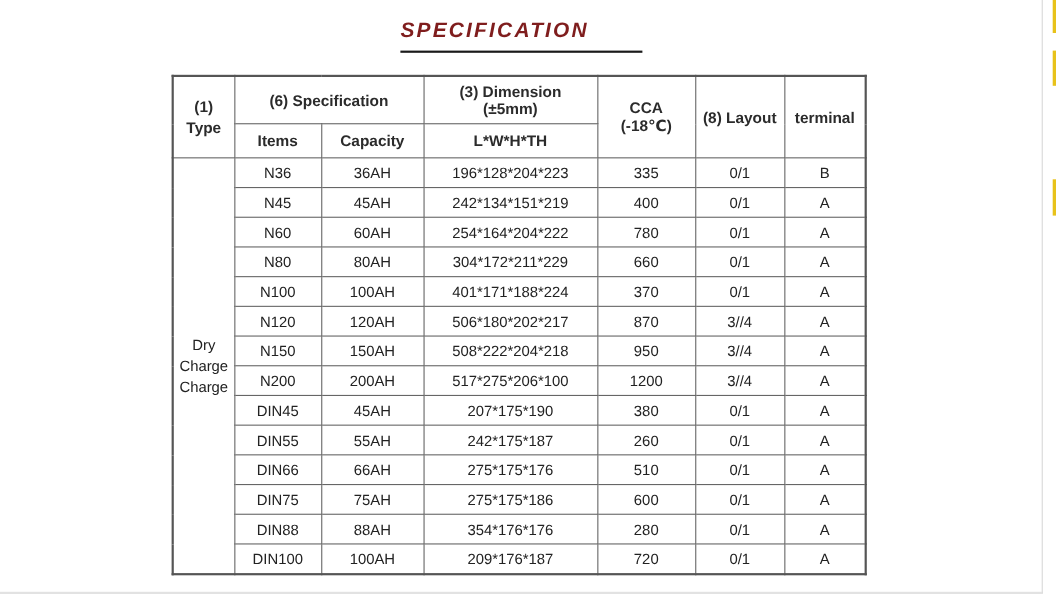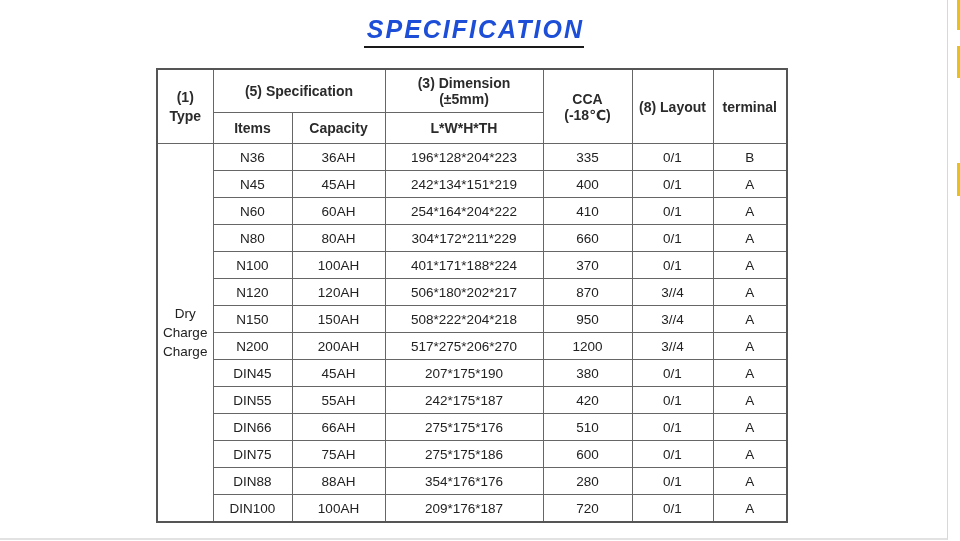--- a/index.html
+++ b/index.html
@@ -11,22 +11,22 @@
   }
   .page {
     position: absolute; left: 0; top: 0; width: 947px; height: 538px;
     background: #fff; border-right: 1px solid #d8d8d8; border-bottom: 2px solid #e2e2e2;
   }
   .edge-mark {
     position: absolute; left: 957px; width: 3px; background: #e8c21a;
   }
   .title {
     position: absolute; left: 364px; top: 12px; width: 220px; height: 34px;
-    text-align: right; font-weight: bold; font-style: italic;
-    font-size: 25px; letter-spacing: 2px; color: #1d4ed8;
+    text-align: left; font-weight: bold; font-style: italic;
+    font-size: 19px; letter-spacing: 2px; color: #7f1d1d;
     border-bottom: 2px solid #1a1a1a; line-height: 34px;
   }
   table.spec {
     position: absolute; left: 156px; top: 68px;
     border-collapse: collapse; table-layout: fixed;
     border: 2px solid #555;
     font-size: 13.5px;
   }
   table.spec th, table.spec td {
     border: 1px solid #666; text-align: center; padding: 0;
@@ -53,21 +53,21 @@
         <col style="width:89px">
         <col style="width:81px">
         <col style="width:74px">
     </colgroup>
     <thead>
       <tr class="h1">
         <th rowspan="2" class="type-cell">
           <div>(1)</div>
           <div>Type</div>
         </th>
-        <th colspan="2">(5) Specification</th>
+        <th colspan="2">(6) Specification</th>
         <th>
           <div>(3) Dimension</div>
           <div>(±5mm)</div>
         </th>
         <th rowspan="2">
           <div>CCA</div>
           <div>(-18℃)</div>
         </th>
         <th rowspan="2">(8) Layout</th>
         <th rowspan="2">terminal</th>
@@ -97,21 +97,21 @@
         <td>45AH</td>
         <td>242*134*151*219</td>
         <td>400</td>
         <td>0/1</td>
         <td>A</td>
       </tr>
       <tr>
         <td>N60</td>
         <td>60AH</td>
         <td>254*164*204*222</td>
-        <td>410</td>
+        <td>780</td>
         <td>0/1</td>
         <td>A</td>
       </tr>
       <tr>
         <td>N80</td>
         <td>80AH</td>
         <td>304*172*211*229</td>
         <td>660</td>
         <td>0/1</td>
         <td>A</td>
@@ -136,38 +136,38 @@
         <td>N150</td>
         <td>150AH</td>
         <td>508*222*204*218</td>
         <td>950</td>
         <td>3//4</td>
         <td>A</td>
       </tr>
       <tr>
         <td>N200</td>
         <td>200AH</td>
-        <td>517*275*206*270</td>
+        <td>517*275*206*100</td>
         <td>1200</td>
         <td>3//4</td>
         <td>A</td>
       </tr>
       <tr>
         <td>DIN45</td>
         <td>45AH</td>
         <td>207*175*190</td>
         <td>380</td>
         <td>0/1</td>
         <td>A</td>
       </tr>
       <tr>
         <td>DIN55</td>
         <td>55AH</td>
         <td>242*175*187</td>
-        <td>420</td>
+        <td>260</td>
         <td>0/1</td>
         <td>A</td>
       </tr>
       <tr>
         <td>DIN66</td>
         <td>66AH</td>
         <td>275*175*176</td>
         <td>510</td>
         <td>0/1</td>
         <td>A</td>

